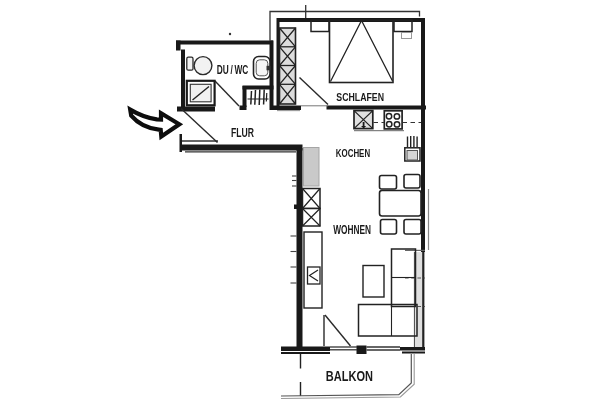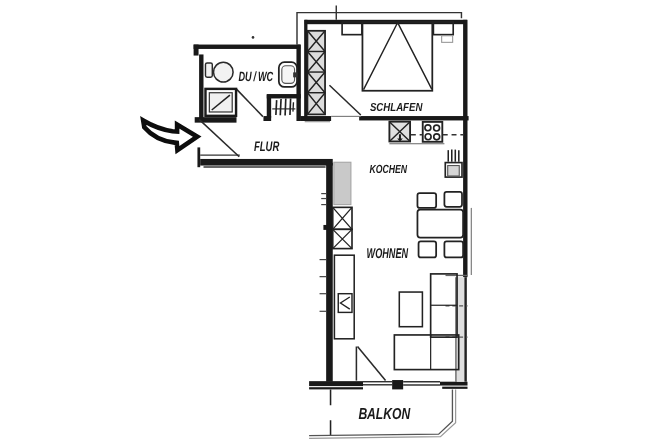--- a/index.html
+++ b/index.html
@@ -1,16 +1,16 @@
 <!DOCTYPE html>
 <html><head>
 <meta charset="utf-8">
 <style>
 html,body{margin:0;padding:0;background:#ffffff;}
-#c{position:relative;width:600px;height:400px;overflow:hidden;font-family:"Liberation Sans", sans-serif;filter:grayscale(1) blur(0.35px);font-style:italic;}
+#c{position:relative;width:600px;height:400px;overflow:hidden;font-family:"Liberation Sans", sans-serif;filter:grayscale(1) blur(0.35px);}
 text{font-family:"Liberation Sans", sans-serif;font-weight:bold;fill:#1a1a1a;}
 </style>
 </head>
 <body>
 <div id="c">
 <svg width="600" height="400" viewBox="0 0 600 400">
 <rect x="0" y="0" width="600" height="400" fill="#ffffff"></rect>
 
 <g stroke="none" fill="#191919">
 

